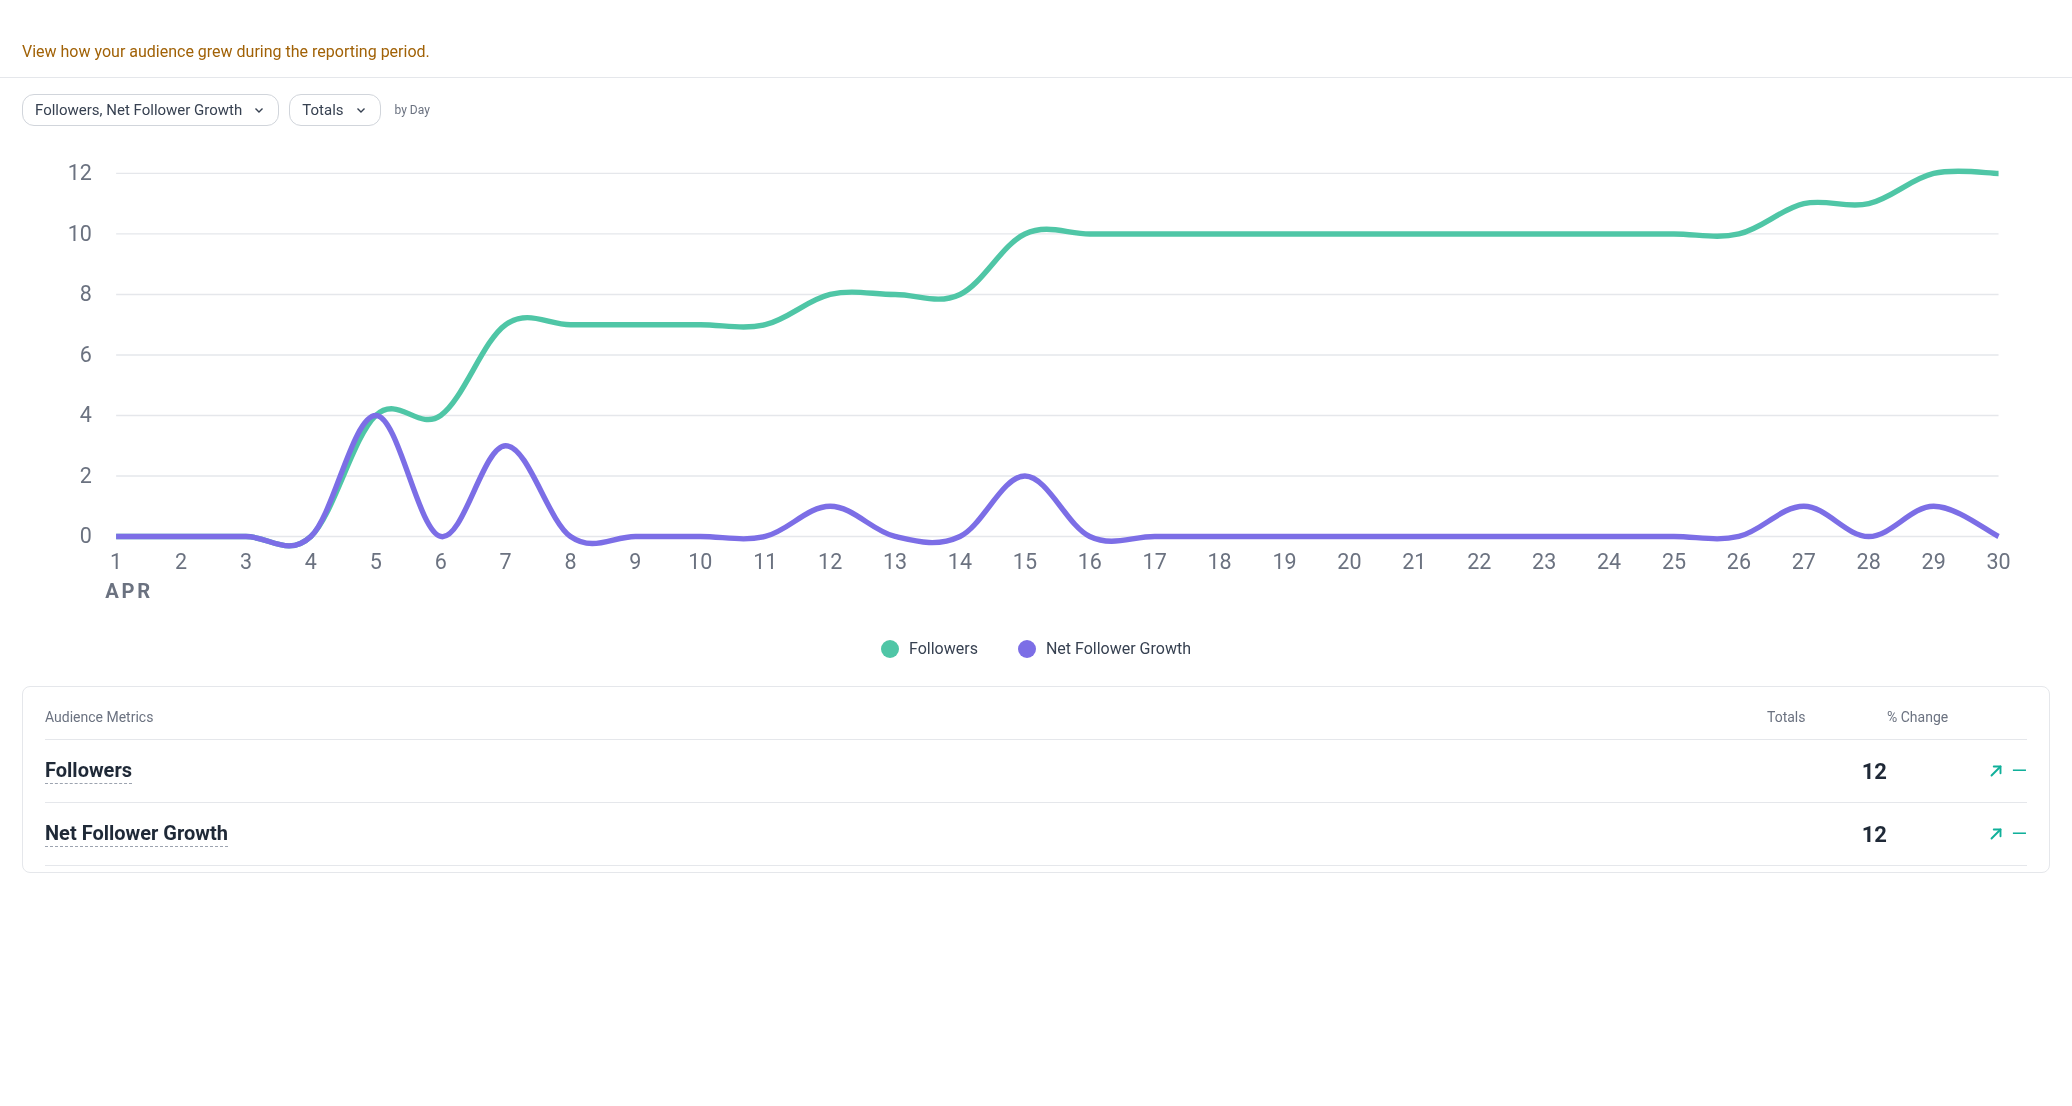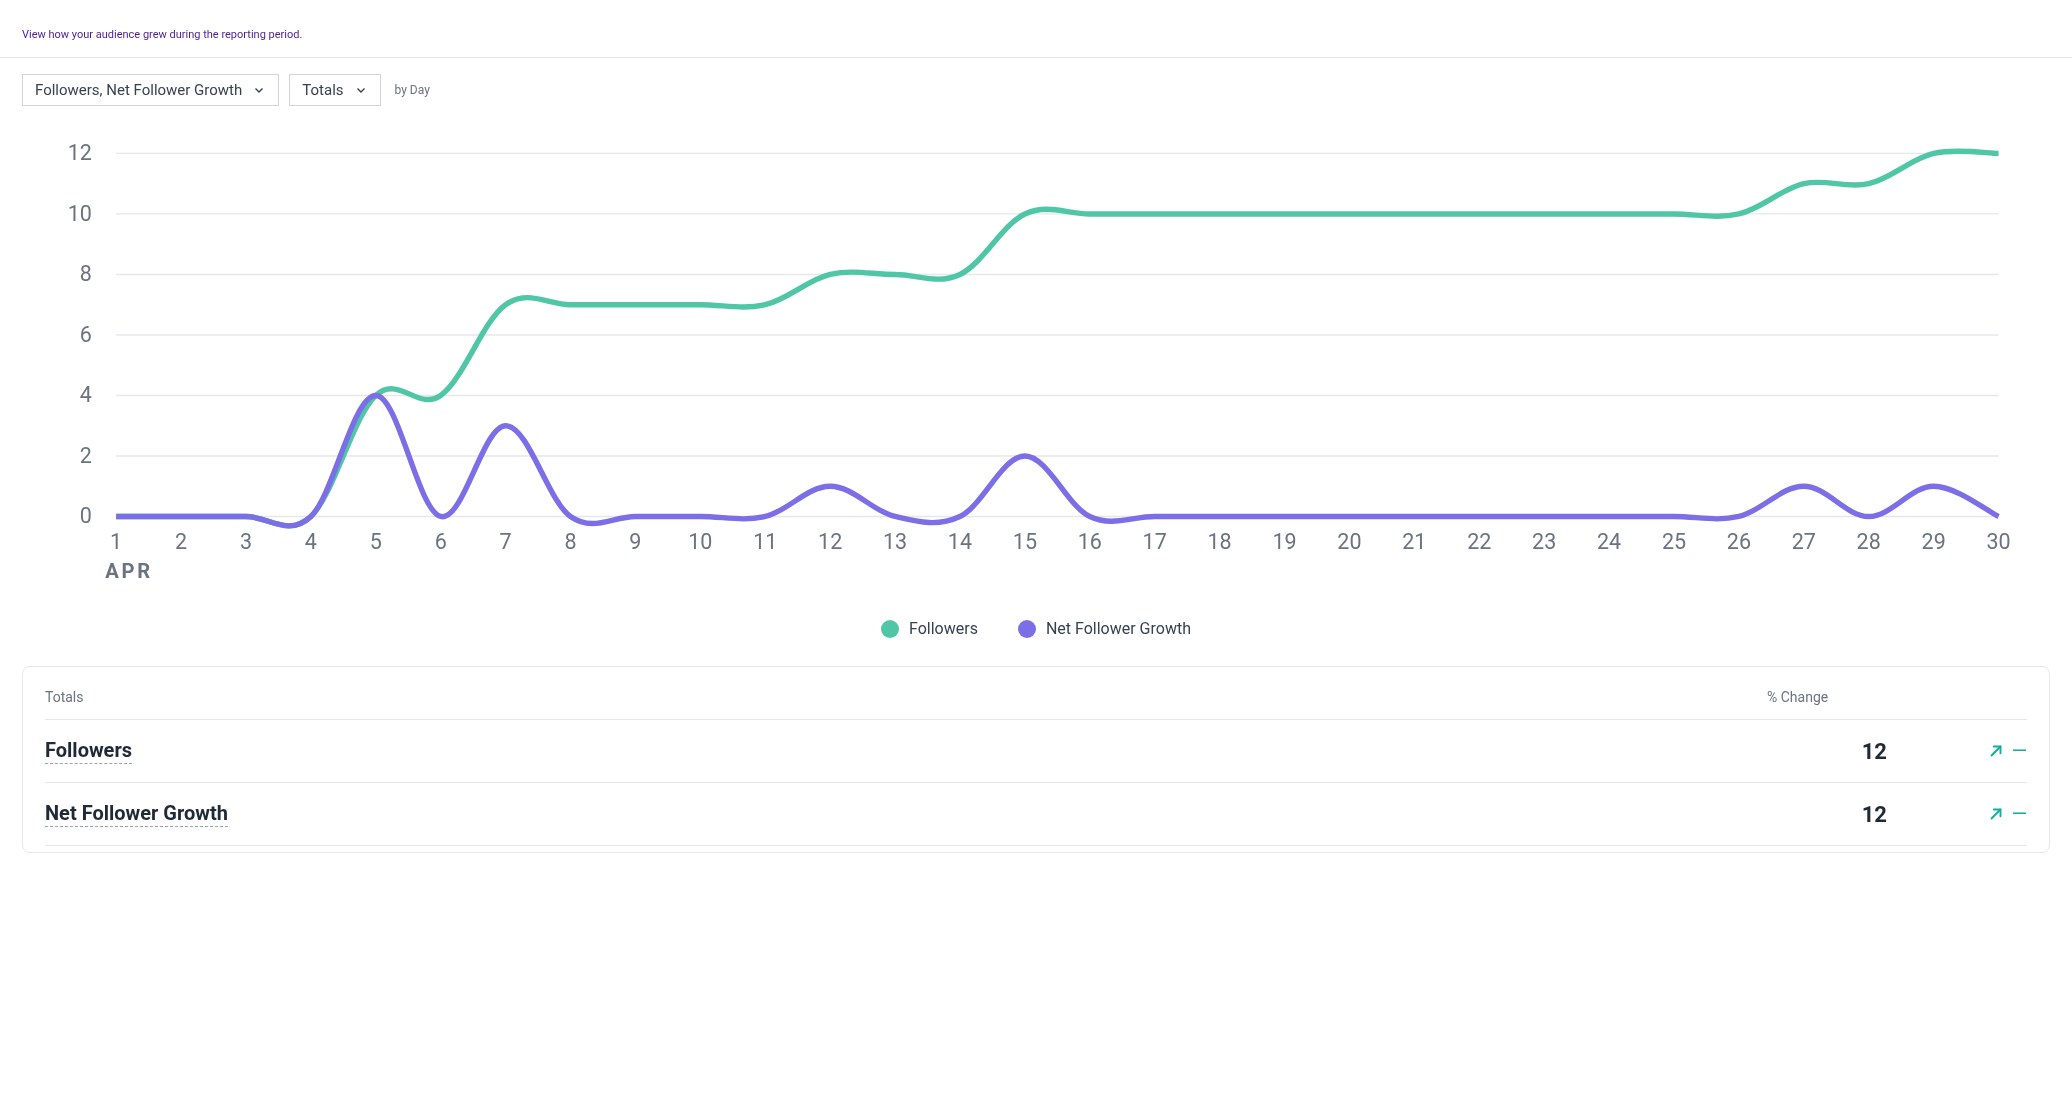--- a/index.html
+++ b/index.html
@@ -13,38 +13,38 @@
     padding: 22px 22px 16px 22px;
     border-bottom: 1px solid #e5e7eb;
   }
   .title {
     font-size: 24px;
     font-weight: 700;
     color: #1f2937;
     margin: 0;
   }
   .subtitle {
-    font-size: 11px;
-    color: #4c1d95;
-    margin-top: 6px;
+    font-size: 16px;
+    color: #a16207;
+    margin-top: 20px;
   }
   .controls {
     display: flex;
     align-items: center;
     gap: 10px;
     padding: 16px 22px 4px 22px;
   }
   .dropdown {
     display: inline-flex;
     align-items: center;
     gap: 10px;
     font-size: 15px;
     color: #374151;
     border: 1px solid #d1d5db;
-    border-radius: 0;
+    border-radius: 12px;
     padding: 6px 12px;
     background: #fff;
     cursor: pointer;
   }
   .dropdown svg { width: 14px; height: 14px; }
   .by-day {
     font-size: 12px;
     color: #6b7280;
     padding-left: 4px;
   }
@@ -206,20 +206,21 @@
     <span>Followers</span>
   </div>
   <div class="legend-item">
     <span class="swatch net"></span>
     <span>Net Follower Growth</span>
   </div>
 </div>
 
 <div class="metrics-card">
   <div class="metrics-header">
+    <div>Audience Metrics</div>
     <div class="col-totals">Totals</div>
     <div class="col-change">% Change</div>
   </div>
   <div id="metrics-rows">
       <div class="metrics-row">
         <div><span class="metric-name">Followers</span></div>
         <div class="metric-total">12</div>
         <div class="metric-change">
           <svg class="arrow-up" viewBox="0 0 24 24" fill="none" stroke="#10b09a" stroke-width="2.5" stroke-linecap="round" stroke-linejoin="round">
             <line x1="6" y1="18" x2="18" y2="6"></line>

